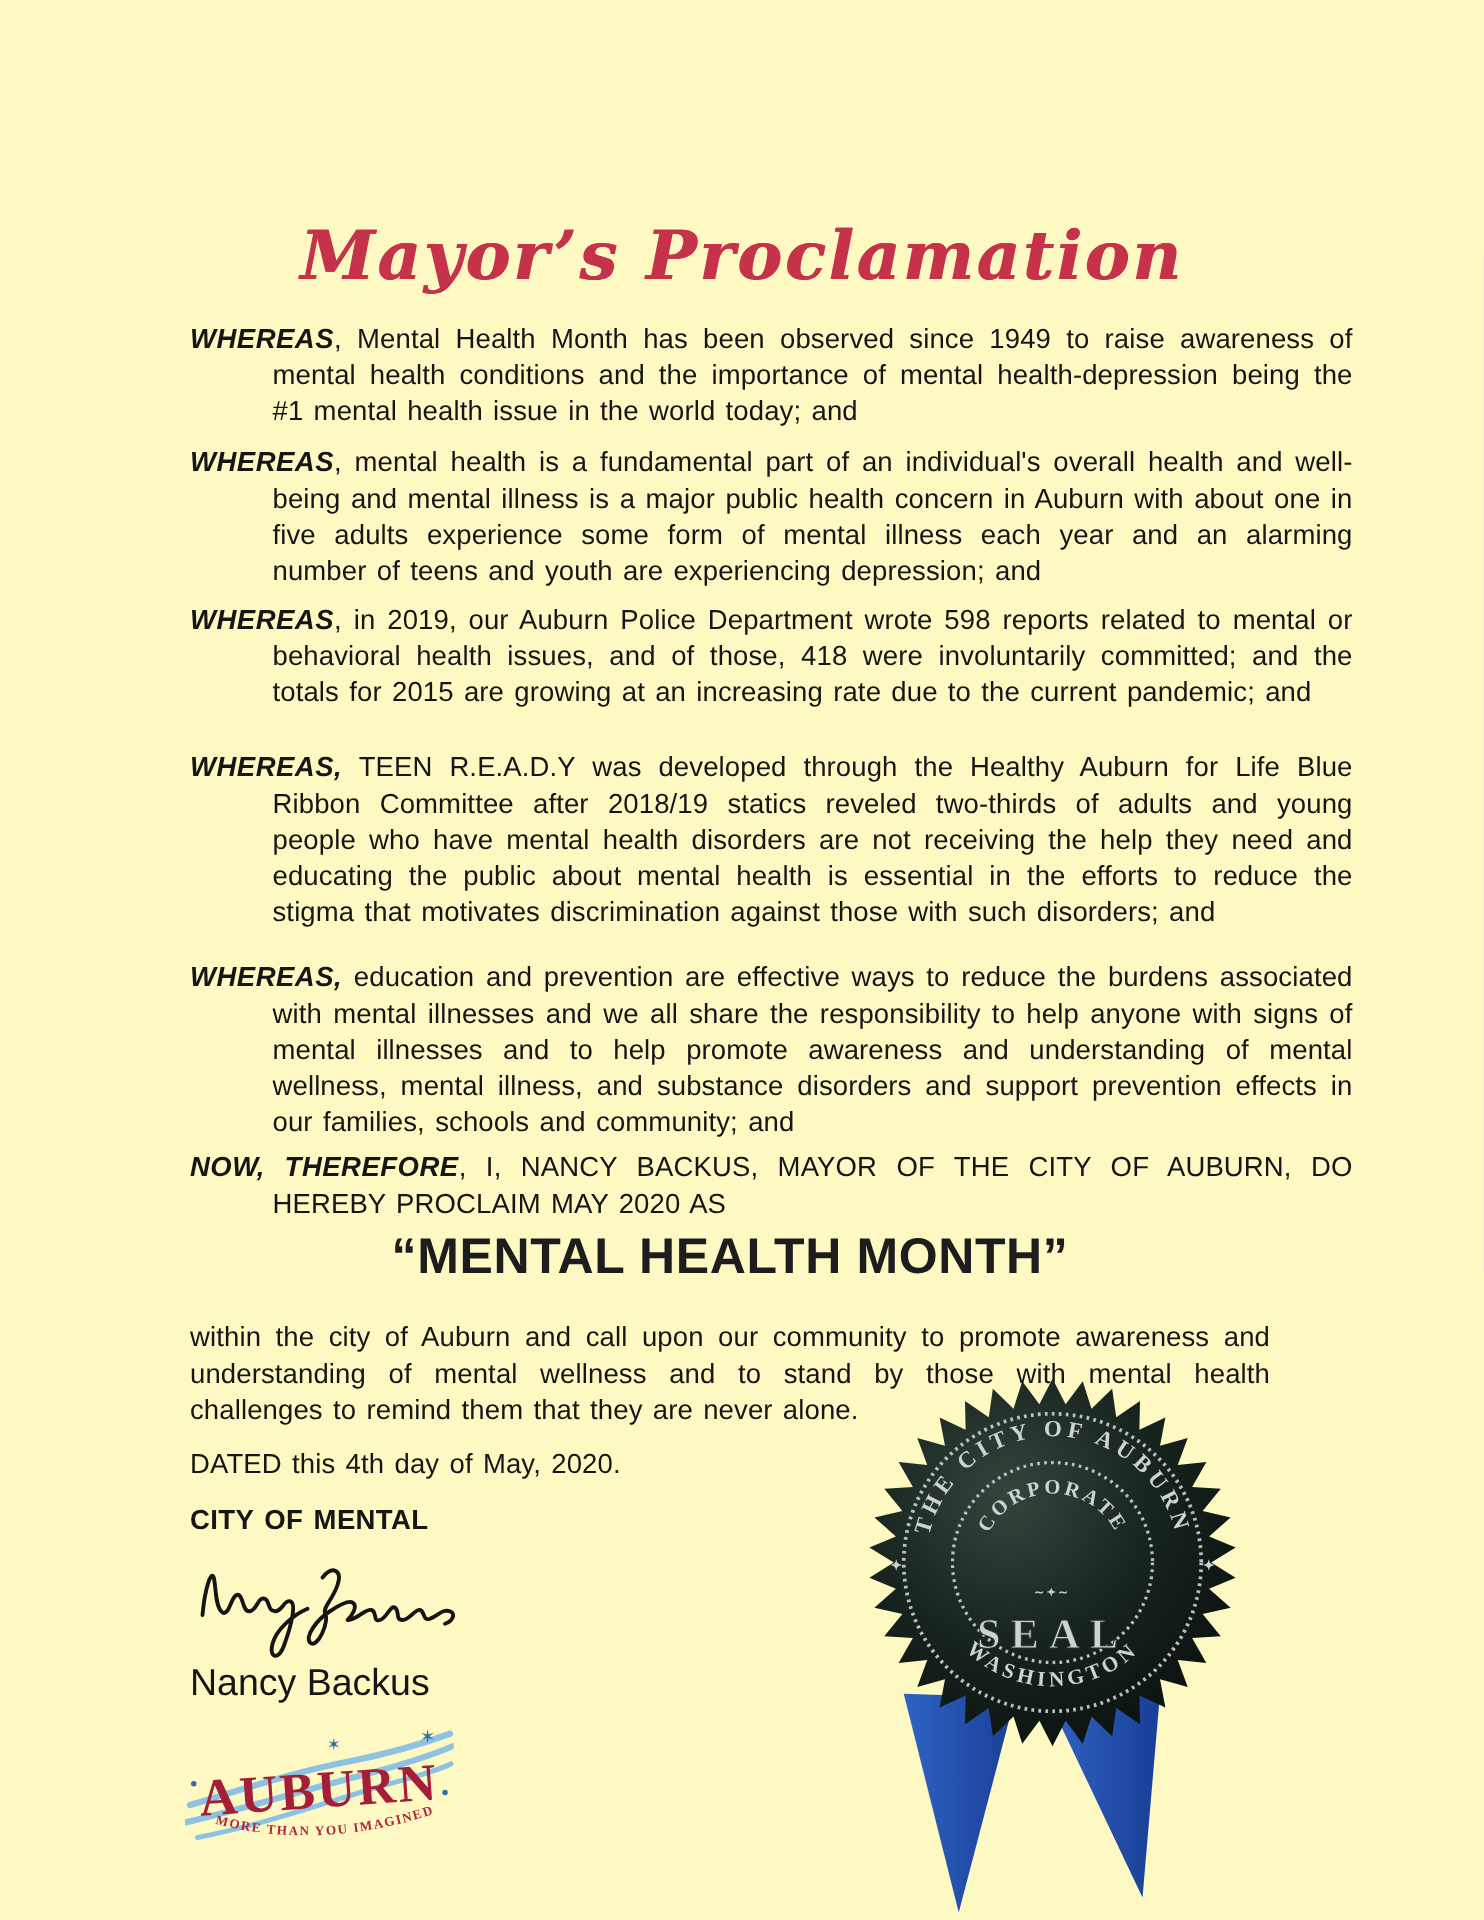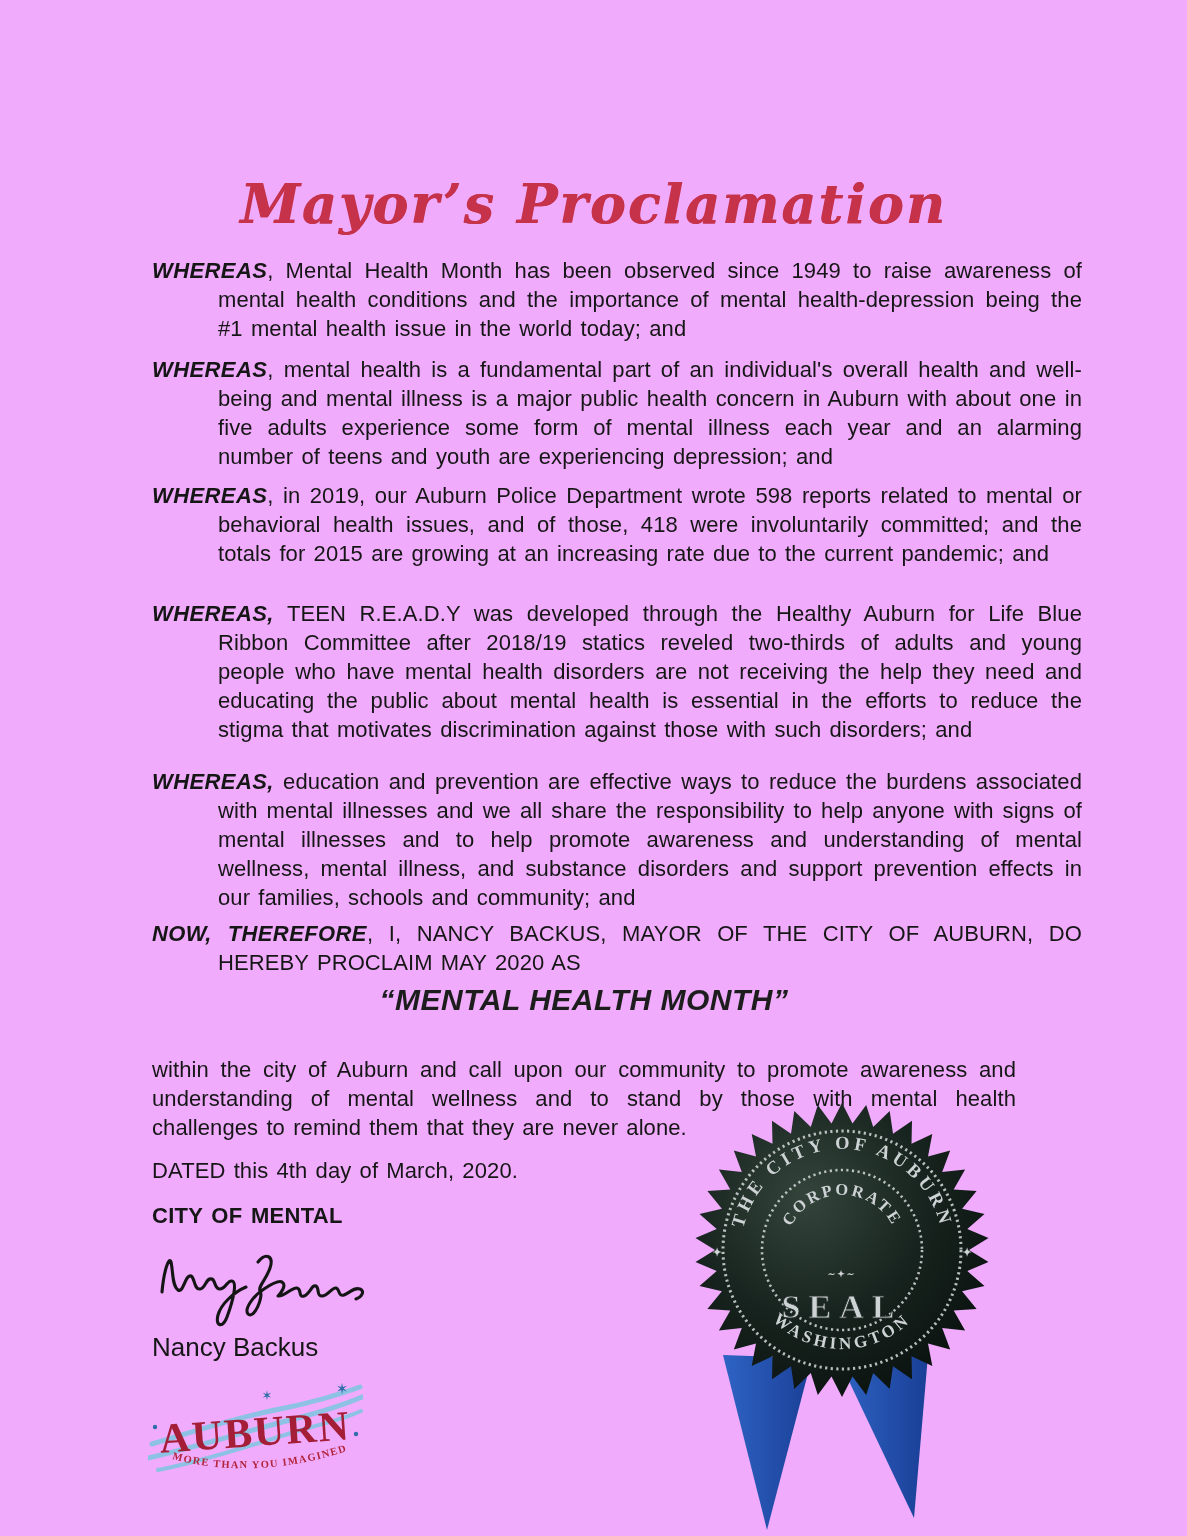--- a/index.html
+++ b/index.html
@@ -1,41 +1,41 @@
 <!DOCTYPE html>
 <html><head>
 <meta charset="utf-8">
 <style>
   html,body { margin:0; padding:0; background:#e8e8e8; }
   .page {
     position:relative; width:1187px; height:1536px; margin:0 auto;
-    background:#f0abfc; overflow:hidden;
+    background:#fef9c3; overflow:hidden;
     font-family:"Liberation Sans", sans-serif; color:#161616;
   }
   .abs { position:absolute; }
   .title {
     left:0; width:100%; top:172px; text-align:center;
     font-family:"DejaVu Serif", serif; font-style:italic; font-weight:bold;
     font-size:54px; letter-spacing:2px; color:#c5324a;
     text-shadow:0.6px 0 0 #c5324a;
   }
   .body-text {
     left:152px; width:864px; font-size:22px; line-height:29px;
     text-align:justify; word-spacing:2px; letter-spacing:0.1px;
   }
   .hang { padding-left:66px; text-indent:-66px; }
   .lead { font-weight:bold; font-style:italic; letter-spacing:0.4px; }
   .mhm {
     left:152px; width:864px; top:983px; text-align:center;
-    font-size:30px; font-weight:bold; font-style:italic; letter-spacing:0.5px;
+    font-size:40px; font-weight:bold; letter-spacing:0.5px;
     color:#1d1d1d;
   }
   .plain { text-align:left; }
   .city { font-weight:bold; letter-spacing:0.3px; }
-  .sig-name, .sig-title { left:152px; width:400px; font-size:26px; line-height:26px; text-align:left; }
+  .sig-name, .sig-title { left:152px; width:400px; font-size:30px; line-height:26px; text-align:left; }
   svg text { font-family:"Liberation Serif", serif; }
 </style>
 </head>
 <body>
 
 <div class="page">
 
   <div class="abs title">Mayor’s Proclamation</div>
 
   <div class="abs body-text hang" style="top:256px">
@@ -59,21 +59,21 @@
   </div>
 
   <div class="abs body-text hang" style="top:919px">
     <span class="lead">NOW, THEREFORE</span><span>, I, NANCY BACKUS, MAYOR OF THE CITY OF AUBURN, DO HEREBY PROCLAIM MAY 2020 AS</span>
   </div>
 
   <div class="abs mhm">“MENTAL HEALTH MONTH”</div>
 
   <div class="abs body-text" style="top:1055px">within the city of Auburn and call upon our community to promote awareness and understanding of mental wellness and to stand by those with mental health challenges to remind them that they are never alone.</div>
 
-  <div class="abs body-text plain" style="top:1156px">DATED this 4th day of March, 2020.</div>
+  <div class="abs body-text plain" style="top:1156px">DATED this 4th day of May, 2020.</div>
 
   <div class="abs body-text plain city" style="top:1201px">CITY OF MENTAL</div>
 
   <svg class="abs" style="top:1240px; left:154px" width="265" height="100" viewBox="0 0 265 100">
     <g fill="none" stroke="#151515" stroke-width="3.1" stroke-linecap="round" stroke-linejoin="round">
       <path d="M8,52 C10,30 15,16 17,22 C19,30 18,46 24,50 C30,53 31,34 37,36 C41,38 40,50 46,49 C52,48 52,37 58,39 C62,41 60,49 66,49 C72,49 73,40 78,41 C83,42 80,58 73,77 C69,88 61,87 64,75 C67,64 80,52 92,47"></path>
       <path d="M104,22 C112,12 120,16 116,28 C112,40 104,46 106,51 C110,56 100,80 94,74 C90,69 99,56 110,49 C116,45 124,40 128,42 C133,45 127,53 124,56 C130,57 138,47 143,48 C148,49 144,58 150,56 C156,54 158,44 162,46 C166,49 162,56 168,56 C174,56 178,47 182,48 C186,49 184,57 190,55 C197,52 200,47 206,49 C211,51 208,57 202,59"></path>
     </g>
   </svg>
 

